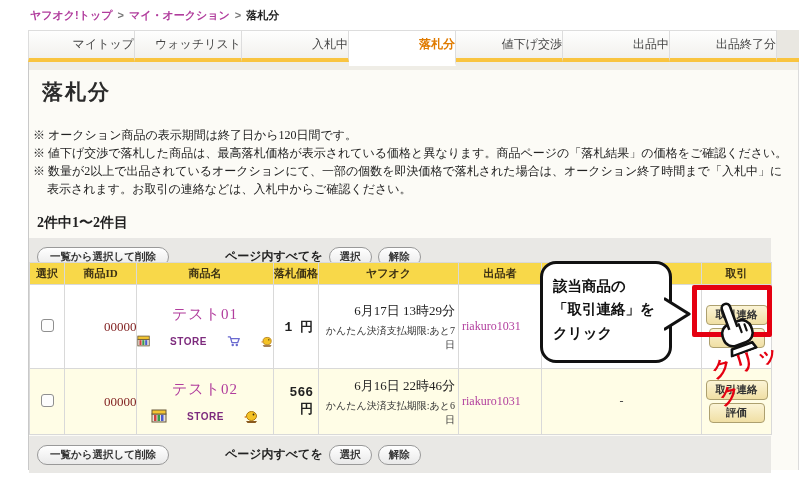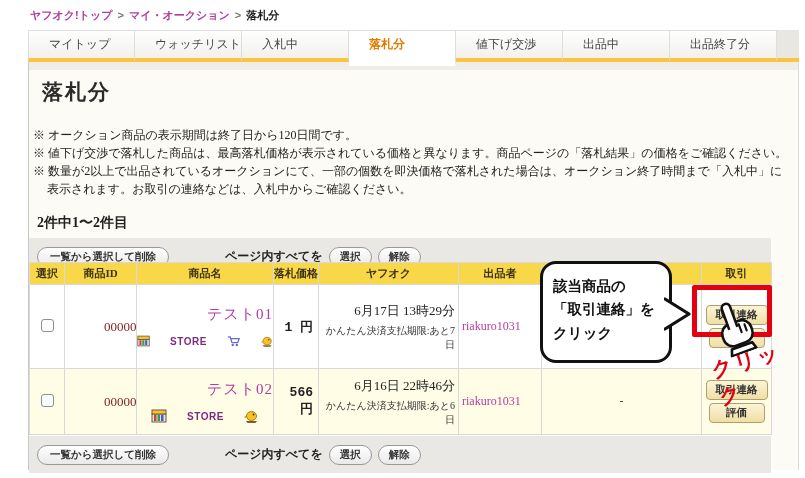--- a/index.html
+++ b/index.html
@@ -9,21 +9,21 @@
 
   
   .crumb { position:absolute; left:30px; top:8px; font-family:"Liberation Sans",sans-serif;
            font-size:11px; font-weight:bold; color:#555; }
   .crumb a { color:#b13d9d; text-decoration:none; cursor:pointer; }
   .crumb .sep { color:#777; margin:0 5px; font-weight:bold; }
   .crumb .current { color:#222; }
 
   
   .tabbar { position:absolute; left:28px; top:30px; width:771px; height:32px; display:flex; z-index:2; }
-  .tab { flex:0 0 107px; height:32px; line-height:27px; text-align:left;
+  .tab { flex:0 0 107px; height:32px; line-height:27px; text-align:right;
          font-family:"Liberation Sans",sans-serif; font-size:12px; color:#444; cursor:pointer;
          background:linear-gradient(#fefefe,#f2f1ed); border:1px solid #ddd; border-left:none;
          border-bottom:4px solid #f9c43f;padding-left:20px; }
   .tab:first-child { border-left:1px solid #ddd; }
   .tab.active { background:#fff; border-bottom:4px solid #fff; color:#e07b00; font-weight:bold; height:36px; }
   .tab-filler { flex:1; background:#e9e7e1; border-bottom:4px solid #f9c43f; }
 
   
   .content { position:absolute; left:28px; top:62px; width:771px; height:408px;
              background:#fcfbf6; border-left:1px solid #c9c9c9; border-right:1px solid #dcdcdc; }
@@ -48,21 +48,21 @@
   table.list { position:absolute; left:0; top:200px; width:742px; border-collapse:collapse; table-layout:fixed; }
   table.list th, table.list td { border:1px solid #d9d9d9; overflow:hidden; }
   table.list th { background:#f8d849; font-size:11px; font-weight:bold; color:#3d3214; height:22px; text-align:center; }
   tr.r0 { background:#fff; height:84px; }
   tr.r1 { background:#fffde6; height:66px; }
   td.c-sel { text-align:center; }
   .cb { display:inline-block; width:13px; height:13px; background:#fdfdfd; border:1.5px solid #8f8f8f;
         border-radius:3px; cursor:pointer; }
   td.c-id { font-size:13px; text-align:right; color:#7f1d1d;padding-left:39px; }
   td.c-name { text-align:center; vertical-align:middle; }
-  .pname { color:#b13d9d; font-size:15px; letter-spacing:1px; cursor:pointer; display:block; margin-bottom:10px;text-align:right; }
+  .pname { color:#b13d9d; font-size:15px; letter-spacing:1px; cursor:pointer; display:block; margin-bottom:10px; }
   .badges { display:flex; align-items:center; justify-content:center; gap:20px; }
   .store-word { font-size:10px; font-weight:bold; color:#7d2b7d; letter-spacing:.5px;
                 font-family:"Liberation Sans",sans-serif; }
   td.c-price { font-size:13px; font-weight:bold; text-align:right; padding-right:5px; color:#222;font-family:Liberation Mono, monospace; }
   td.c-date { text-align:right; padding-right:3px; }
   .d1 { font-size:13px; color:#222; display:block; }
   .d2 { font-size:10px; color:#333; display:block; margin-top:4px; }
   td.c-seller { font-size:12px; padding-left:3px; }
   td.c-seller span { color:#b13d9d; cursor:pointer; }
   td.c-extra { text-align:center; font-size:12px; color:#444; }

